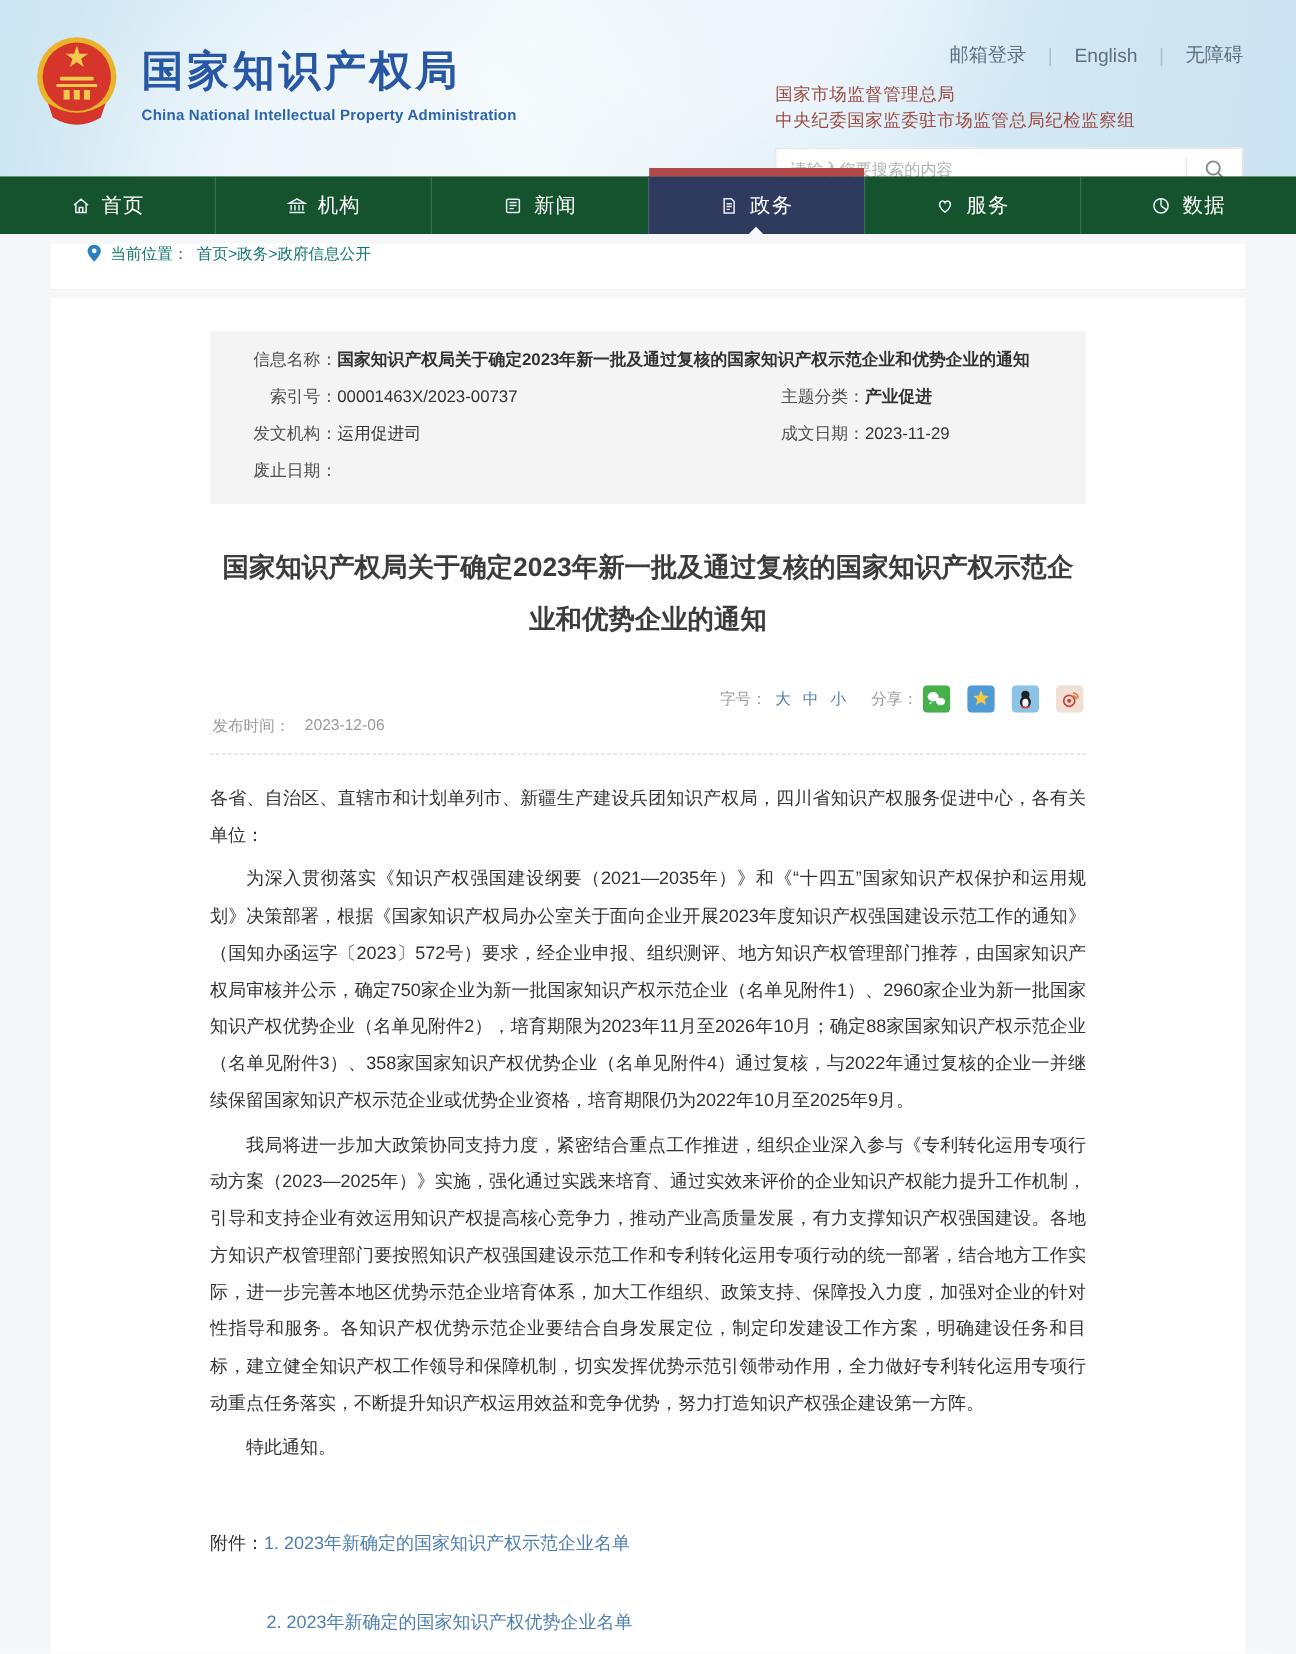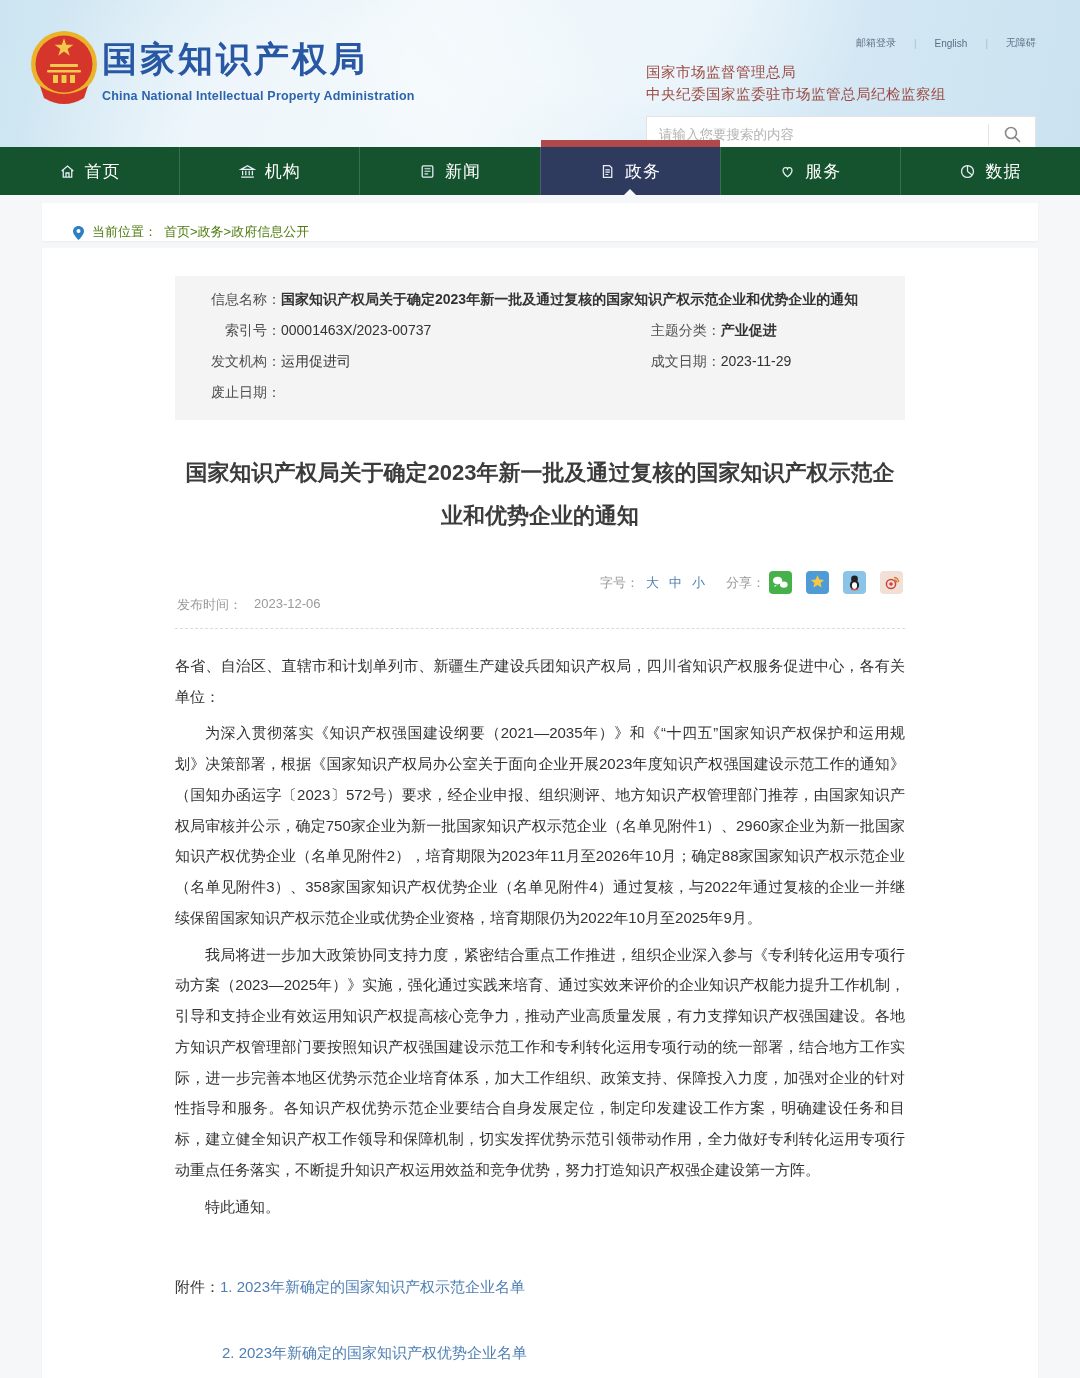--- a/index.html
+++ b/index.html
@@ -11,47 +11,47 @@
     margin:0 auto; position:relative;
   }
   
   .site-header {
     height:147px; position:relative;
     background:
       radial-gradient(circle at 30% 120%, rgba(255,255,255,.55) 0 18%, rgba(255,255,255,0) 40%),
       radial-gradient(circle at 55% -30%, rgba(255,255,255,.5) 0 22%, rgba(255,255,255,0) 45%),
       linear-gradient(100deg,#cde5f2 0%, #e2f0f8 38%, #d8ebf6 66%, #cbe2f0 100%);
   }
-  .logo-block { position:absolute; left:26px; top:28px; display:flex; align-items:center; }
+  .logo-block { position:absolute; left:26px; top:28px; display:flex; align-items:center; gap:16px; }
   .emblem { width:76px; height:82px; flex:0 0 auto; }
   .site-title { font-size:35px; font-weight:bold; color:#2857a4; letter-spacing:3px; }
   .site-subtitle { font-size:12.5px; font-weight:bold; color:#2d64ad; margin-top:6px; letter-spacing:.2px; }
   .header-right { position:absolute; right:44px; top:36px; width:390px; }
-  .top-links { display:flex; justify-content:flex-end; align-items:center; gap:18px; font-size:10px; color:#5c6e84; }
+  .top-links { display:flex; justify-content:flex-end; align-items:flex-end; gap:18px; font-size:16px; color:#5c6e84; }
   .top-links a { color:#5c6e84; text-decoration:none; cursor:pointer; }
   .top-links .sep { color:#aebdcc; }
   .org-lines { margin-top:11px; font-size:14.5px; color:#9c4b43; line-height:1.55; letter-spacing:.5px; }
   .search-box { margin-top:10px; height:38px; background:#fff; border:1px solid #e3e3e3; display:flex; align-items:center; }
   .search-box input { flex:1; border:none; outline:none; height:100%; padding:0 12px; font-size:13.5px; color:#1d4ed8; background:transparent; font-family:inherit; }
   .search-box input::placeholder { color:#b3b3b3; }
   .search-divider { width:1px; height:22px; background:#e6e6e6; }
   .search-btn { width:46px; height:100%; border:none; background:transparent; cursor:pointer; display:flex; align-items:center; justify-content:center; }
   
   .main-nav { height:48px; background:#14532d; display:flex; position:relative; }
   .nav-item { flex:1; position:relative; display:flex; align-items:center; justify-content:center; gap:9px;
               color:#fff; font-size:17px; letter-spacing:1px; cursor:pointer; border-left:1px solid rgba(255,255,255,.16); }
   .nav-item:first-child { border-left:none; }
   .nav-icon { display:flex; align-items:center; }
   .nav-item.active { background:#2e3b5f; }
   .nav-item.active::before { content:""; position:absolute; top:-7px; left:0; right:0; height:7px; background:#b04a4a; }
   .nav-item.active::after { content:""; position:absolute; bottom:0; left:50%; margin-left:-6px;
               border-left:6px solid transparent; border-right:6px solid transparent; border-bottom:6px solid #f8fafb; }
   
-  .breadcrumb-bar { margin:8px 42px 0; background:#fff; height:38px; display:flex; align-items:flex-end; gap:7px;
-              padding:0 30px; font-size:13px; color:#4d7c0f; box-shadow:0 1px 2px rgba(0,0,0,.05); }
+  .breadcrumb-bar { margin:8px 42px 0; background:#fff; height:38px; display:flex; align-items:flex-start; gap:7px;
+              padding:0 30px; font-size:13px; color:#0f766e; box-shadow:0 1px 2px rgba(0,0,0,.05); }
   
   .content-card { margin:7px 42px 0; background:#fff; padding:28px 0 40px; min-height:1085px; box-shadow:0 1px 2px rgba(0,0,0,.05); }
   .inner { width:730px; margin:0 auto; }
   
   .info-box { background:#f4f4f5; padding:8px 16px 12px; }
   .info-row { display:flex; }
   .info-cell { display:flex; line-height:31px; font-size:14px; }
   .cell-left { width:63%; }
   .cell-right { width:37%; }
   .info-label { color:#4f4f4f; min-width:90px; text-align:right; white-space:nowrap; }

